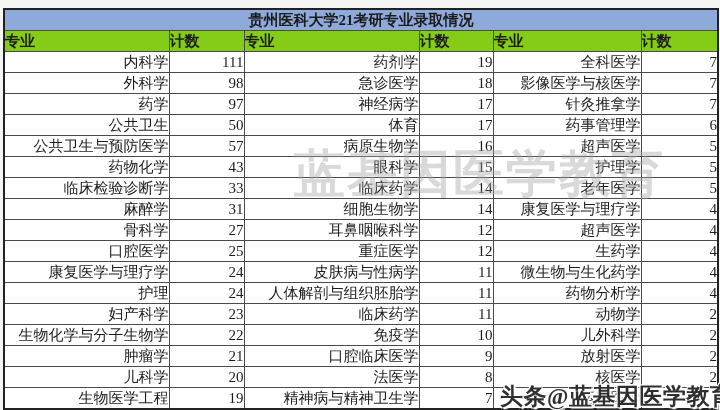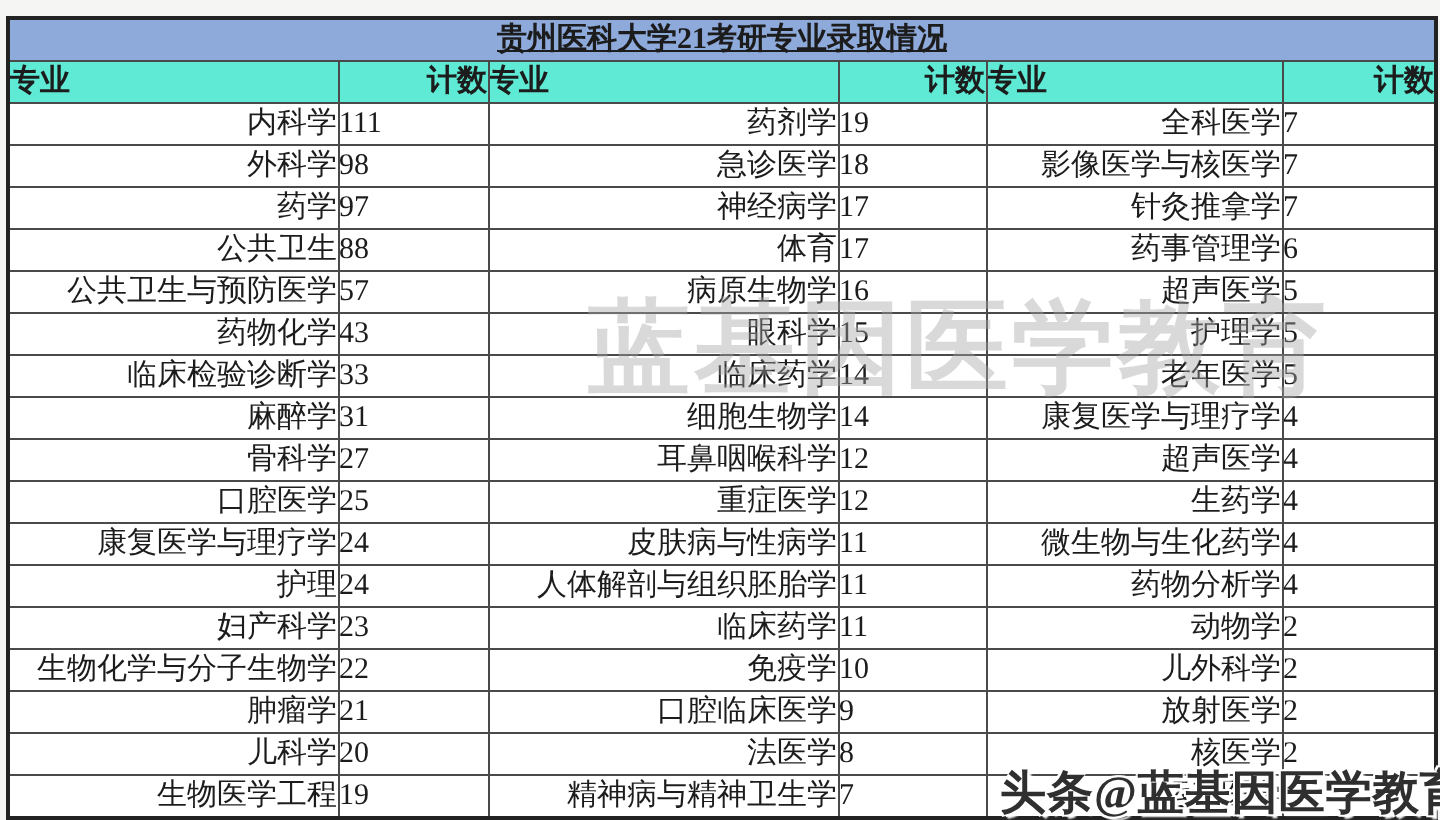--- a/index.html
+++ b/index.html
@@ -35,33 +35,32 @@
     overflow: hidden;
   }
   td.title-cell {
     background: #8eaadb;
     font-weight: bold;
     text-align: center;
     height: 18px;
     line-height: 18px;
     font-size: 15px;
     border-bottom: 2px solid #2a2a2a;
-    text-decoration: underline;
   }
   th.major-h, th.count-h {
-    background: #5eead4;
+    background: #84cc16;
     font-weight: bold;
     height: 19px;
     line-height: 19px;
     border-bottom: 2px solid #2a2a2a;
   }
   th.major-h { text-align: left; padding-left: 5px; }
-  th.count-h { text-align: right; margin-left: 36px; }
+  th.count-h { text-align: left; margin-left: 36px; }
   td.major { text-align: right; padding-left: 5px; }
-  td.count { text-align: left; }
+  td.count { text-align: right; }
   .wm-center {
     position: absolute;
     left: 294px;
     top: 140px;
     font-size: 51px;
     font-weight: bold;
     letter-spacing: 2px;
     color: rgba(165, 165, 165, 0.42);
     white-space: nowrap;
     z-index: 5;
@@ -130,21 +129,21 @@
         <tr>
           <td class="major">药学</td>
           <td class="count">97</td>
           <td class="major">神经病学</td>
           <td class="count">17</td>
           <td class="major">针灸推拿学</td>
           <td class="count">7</td>
         </tr>
         <tr>
           <td class="major">公共卫生</td>
-          <td class="count">88</td>
+          <td class="count">50</td>
           <td class="major">体育</td>
           <td class="count">17</td>
           <td class="major">药事管理学</td>
           <td class="count">6</td>
         </tr>
         <tr>
           <td class="major">公共卫生与预防医学</td>
           <td class="count">57</td>
           <td class="major">病原生物学</td>
           <td class="count">16</td>

